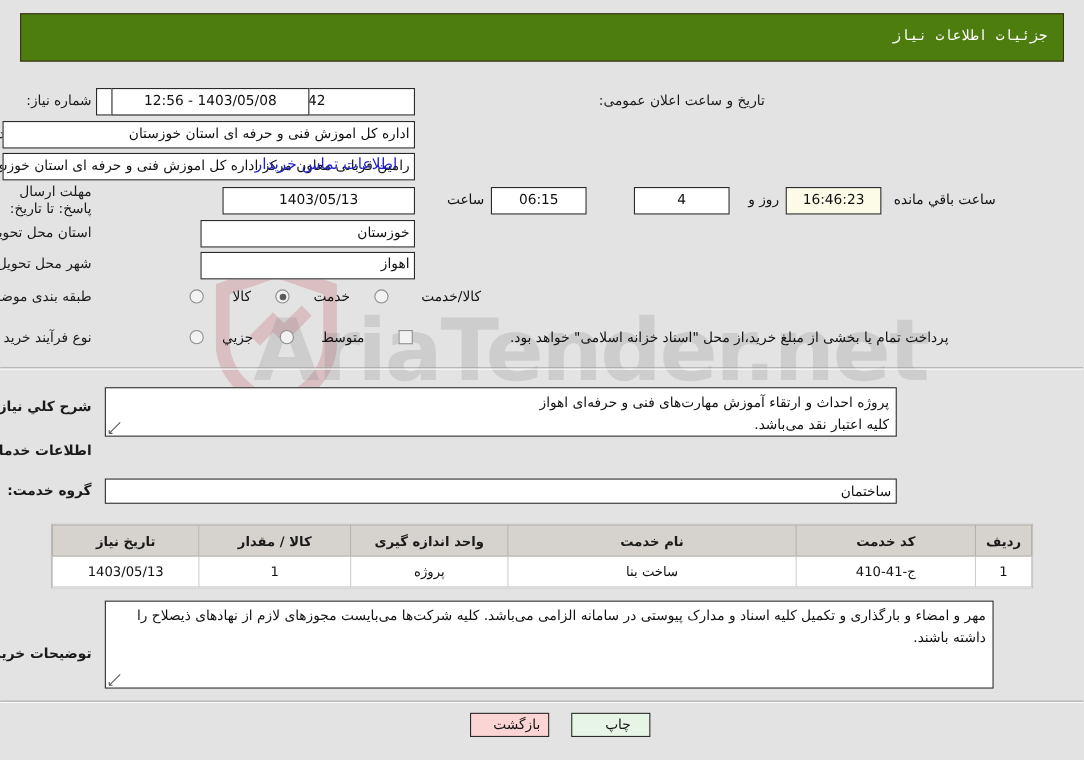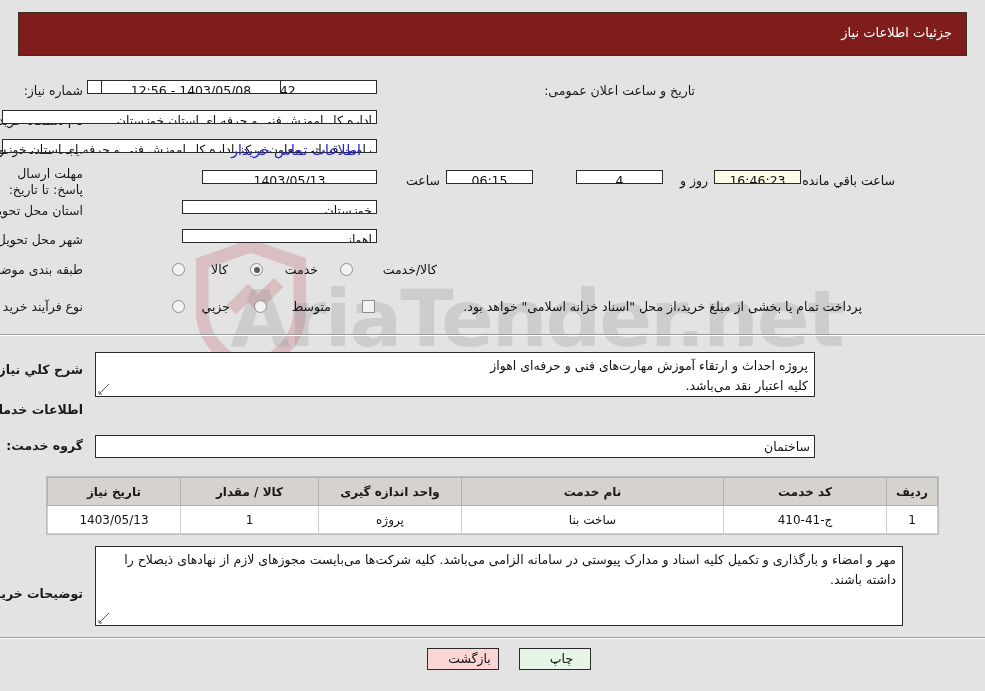--- a/index.html
+++ b/index.html
@@ -41,24 +41,25 @@
     direction: ltr;
     white-space: nowrap;
     margin-top: 24px;
   }
 
   
   .header-bar {
     position: absolute;
     left: 18px; top: 12px;
     width: 949px; height: 44px;
-    background: #7f1d1d;
+    background: #4d7c0f;
     border: 1px solid #3c2f1e;
     box-sizing: border-box;
     z-index: 2;
+    font-family: Liberation Mono, monospace;
   }
   .header-title {
     position: absolute;
     right: 14px; top: 12px;
     color: #ffffff;
     font-size: 13px;
   }
   .hr-line {
     position: absolute;
     left: 0; width: 985px; height: 0;
@@ -78,21 +79,21 @@
   }
   .lbl.bold { font-weight: bold; }
   .box {
     position: absolute;
     box-sizing: border-box;
     border: 1px solid #2a2a2a;
     background: #ffffff;
     font-size: 12.5px;
     color: #111;
     line-height: 19px;
-    height: 14px;
+    height: 25px;
     padding: 0 4px;
     overflow: hidden;
     white-space: nowrap;
     z-index: 3;
   }
   .box.center { text-align: center; }
   .box.right  { text-align: right; }
   .box.cream  { background: #fbfbe8; }
 
   .link {
@@ -241,21 +242,21 @@
   <div class="box right" style="right:608px; top:139px; width:375px;">رامین قربانی معاون مرکز  اداره کل اموزش فنی و حرفه ای استان خوزستان</div>
   <div class="link" style="right:624px; top:142px;">اطلاعات تماس خریدار</div>
 
   <div class="lbl" style="right:902px; top:166px; width:75px; white-space:normal; line-height:16px;">مهلت ارسال پاسخ: تا تاریخ:</div>
   <div class="box center" style="right:608px; top:170px; width:175px;">1403/05/13</div>
   <div class="plain" style="right:545px; top:173px;">ساعت</div>
   <div class="box center" style="right:452px; top:170px; width:87px;">06:15</div>
   <div class="box center" style="right:322px; top:170px; width:87px;">4</div>
   <div class="plain" style="right:277px; top:173px;">روز و</div>
   <div class="box center cream" style="right:184px; top:170px; width:87px;">16:46:23</div>
-  <div class="plain" style="right:90px; top:173px;">ساعت باقي مانده</div>
+  <div class="plain" style="right:80px; top:173px;">ساعت باقي مانده</div>
 
   <div class="lbl" style="right:902px; top:203px;">استان محل تحویل:</div>
   <div class="box right" style="right:608px; top:200px; width:195px;">خوزستان</div>
 
   <div class="lbl" style="right:902px; top:232px;">شهر محل تحویل:</div>
   <div class="box right" style="right:608px; top:229px; width:195px;">اهواز</div>
 
   <div class="lbl" style="right:902px; top:262px;">طبقه بندی موضوعی:</div>
   <div class="radio" style="right:800px; top:263px;"></div>
   <div class="plain" style="right:757px; top:262px;">کالا</div>

